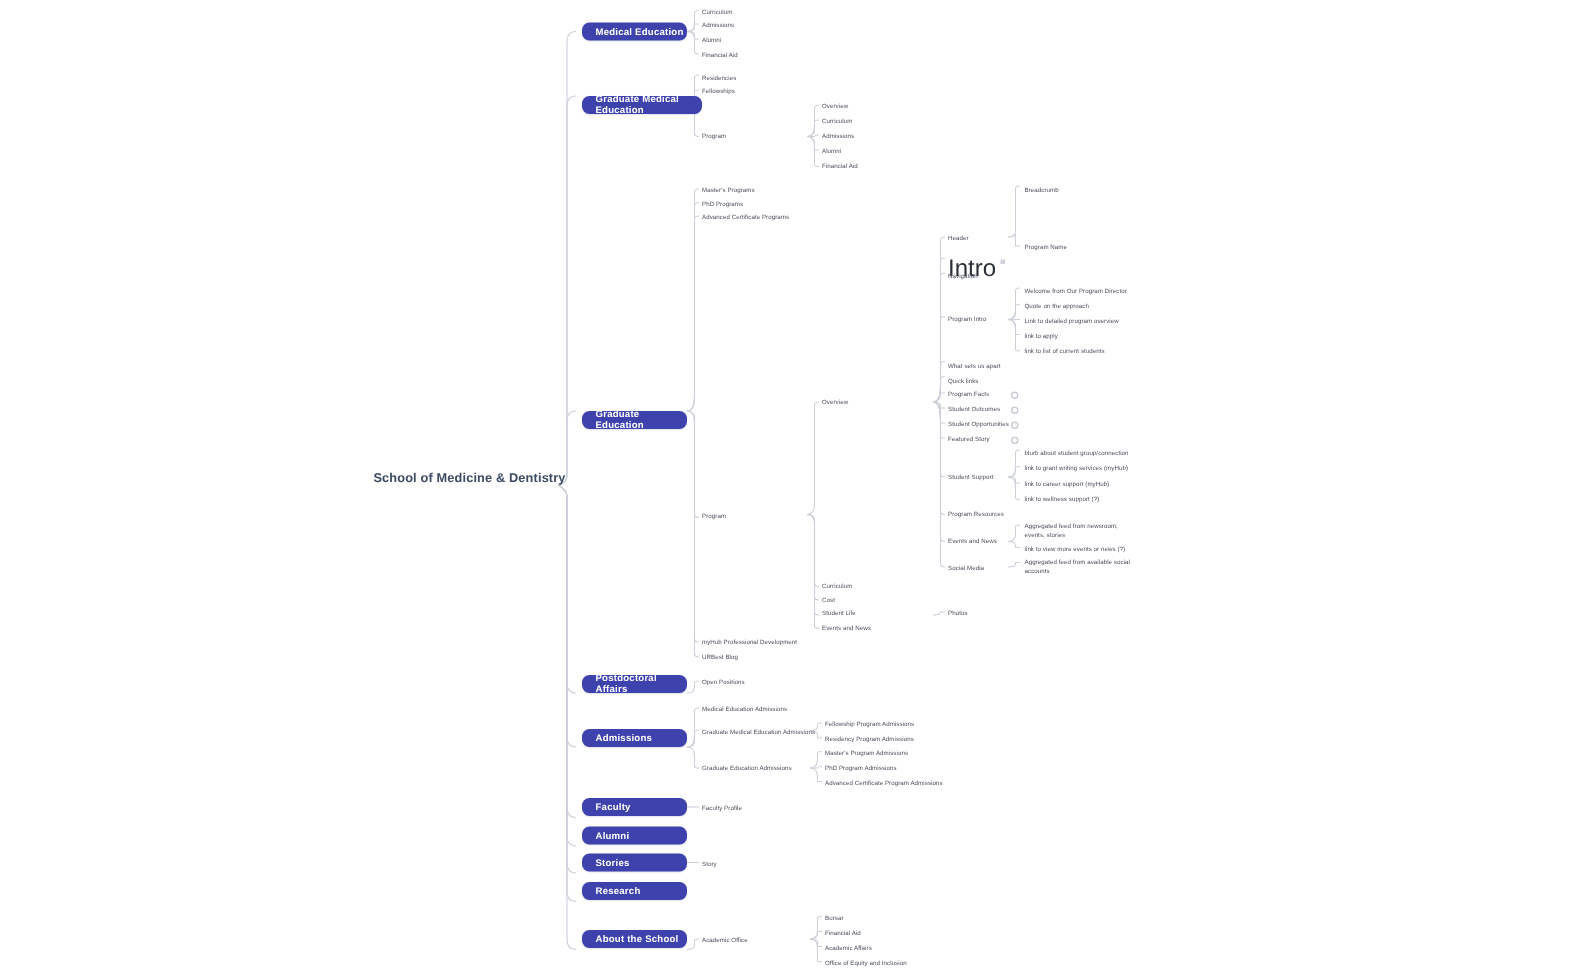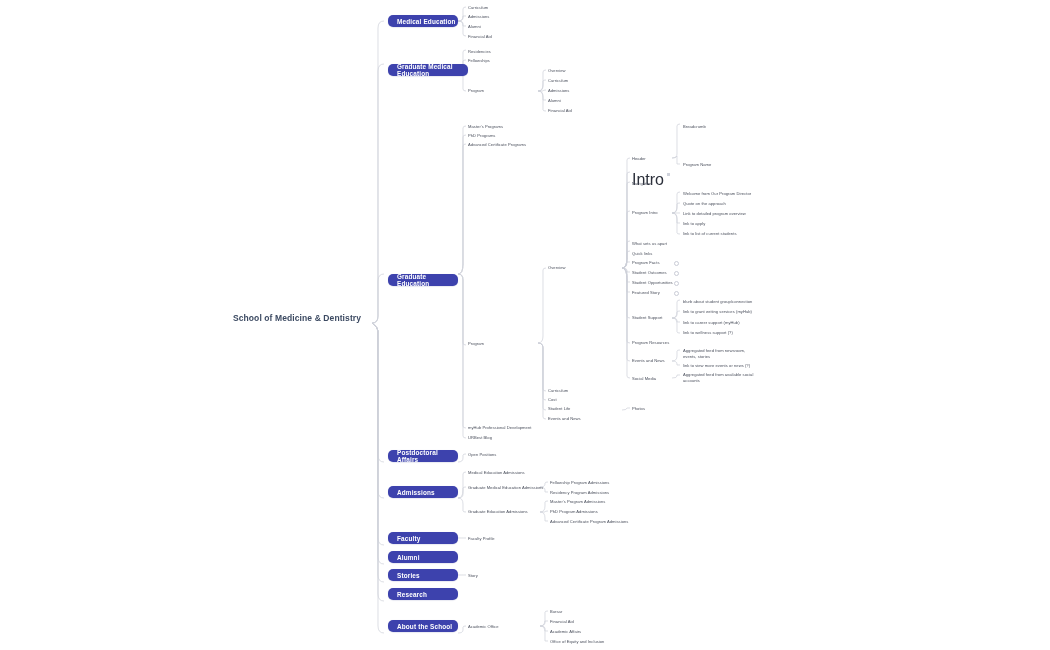--- a/index.html
+++ b/index.html
@@ -169,21 +169,21 @@
 
       <path d="M458 633 Q463 633 463 630 L463 627 Q463 626 466 626"></path>
 
       <path d="M540 626 Q545 626 545 620 L545 612 Q545 611 548 611"></path>
       <path d="M540 626 Q545 626 545 622 L545 621 Q545 621 548 621"></path>
       <path d="M540 626 Q545 626 545 628 L545 631 Q545 631 548 631"></path>
       <path d="M540 626 Q545 626 545 632 L545 641 Q545 641 548 641"></path>
     </g>
   </svg>
 
-  <div class="node root" style="left:222px;top:313px;">School of Medicine &amp; Dentistry</div>
+  <div class="node root" style="left:238px;top:313px;">School of Medicine &amp; Dentistry</div>
 
   <div class="node pill" style="left:388px;top:15px;">Medical Education</div>
   <div class="node leaf" style="left:468px;top:5px;">Curriculum</div>
   <div class="node leaf" style="left:468px;top:14px;">Admissions</div>
   <div class="node leaf" style="left:468px;top:24px;">Alumni</div>
   <div class="node leaf" style="left:468px;top:34px;">Financial Aid</div>
 
   <div class="node pill" style="left:388px;top:64px;width:80px;">Graduate Medical Education</div>
   <div class="node leaf" style="left:468px;top:49px;">Residencies</div>
   <div class="node leaf" style="left:468px;top:58px;">Fellowships</div>

